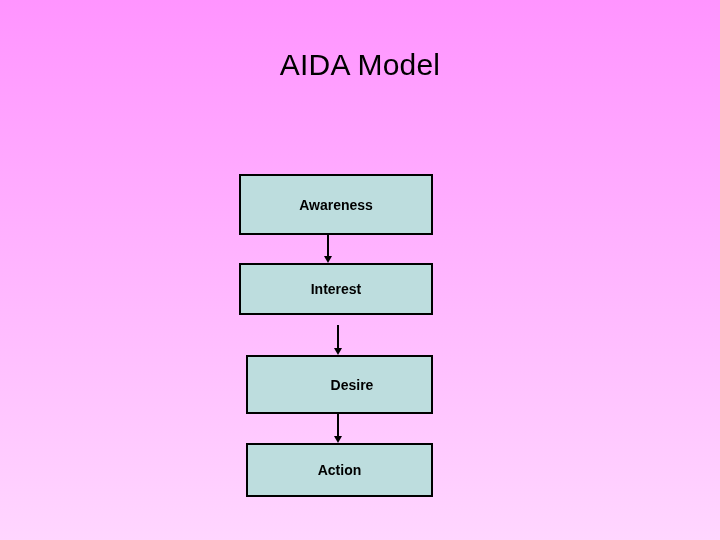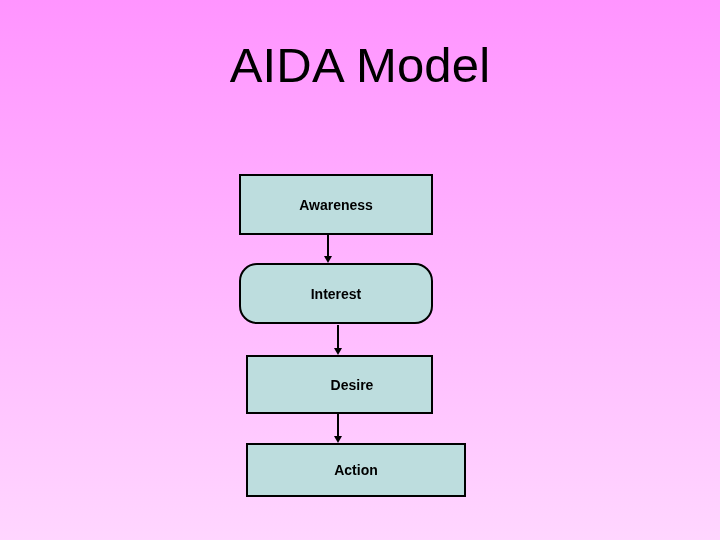--- a/index.html
+++ b/index.html
@@ -20,21 +20,21 @@
     background: linear-gradient(to bottom, #ff94ff 0%, #ff9dff 18%, #ffb3ff 48%, #ffc9ff 75%, #ffd6ff 100%);
     overflow: hidden;
   }
   #slide-title {
     position: absolute;
     left: 0;
     top: 42px;
     width: 720px;
     text-align: center;
     font-family: "Liberation Sans", sans-serif;
-    font-size: 49px;
+    font-size: 30px;
     font-weight: 400;
     line-height: 46px;
     color: #000000;
     letter-spacing: 0.2px;
     white-space: nowrap;
   }
   .stage-box {
     position: absolute;
     box-sizing: border-box;
     background: #bdddde;
@@ -83,36 +83,36 @@
 
     <div class="stage-box" id="box-0" style="left: 239px; top: 174px; width: 194px; height: 61px; background: rgb(189, 221, 222); border-color: rgb(0, 0, 0);">
       <span class="stage-label">Awareness</span>
     </div>
 
     <div class="connector" id="conn-0" style="left: 327px; top: 235px; width: 2px; height: 28px;">
       <span class="connector-shaft" style="height: 22px; background: rgb(0, 0, 0);"></span>
       <span class="connector-head" style="top: 21px; border-top-color: rgb(0, 0, 0);"></span>
     </div>
 
-    <div class="stage-box" id="box-1" style="left: 239px; top: 263px; width: 194px; height: 61px; background: rgb(189, 221, 222); border-color: rgb(0, 0, 0); border-radius: 18px;">
+    <div class="stage-box" id="box-1" style="left: 239px; top: 263px; width: 194px; height: 52px; background: rgb(189, 221, 222); border-color: rgb(0, 0, 0);">
       <span class="stage-label">Interest</span>
     </div>
 
     <div class="connector" id="conn-1" style="left: 337px; top: 325px; width: 2px; height: 30px;">
       <span class="connector-shaft" style="height: 24px; background: rgb(0, 0, 0);"></span>
       <span class="connector-head" style="top: 23px; border-top-color: rgb(0, 0, 0);"></span>
     </div>
 
     <div class="stage-box" id="box-2" style="left: 246px; top: 355px; width: 187px; height: 59px; background: rgb(189, 221, 222); border-color: rgb(0, 0, 0); padding-left: 25px;">
       <span class="stage-label">Desire</span>
     </div>
 
     <div class="connector" id="conn-2" style="left: 337px; top: 414px; width: 2px; height: 29px;">
       <span class="connector-shaft" style="height: 23px; background: rgb(0, 0, 0);"></span>
       <span class="connector-head" style="top: 22px; border-top-color: rgb(0, 0, 0);"></span>
     </div>
 
-    <div class="stage-box" id="box-3" style="left: 246px; top: 443px; width: 220px; height: 54px; background: rgb(189, 221, 222); border-color: rgb(0, 0, 0);">
+    <div class="stage-box" id="box-3" style="left: 246px; top: 443px; width: 187px; height: 54px; background: rgb(189, 221, 222); border-color: rgb(0, 0, 0);">
       <span class="stage-label">Action</span>
     </div>
 
   </div>
 </div>
 
 </body></html>

